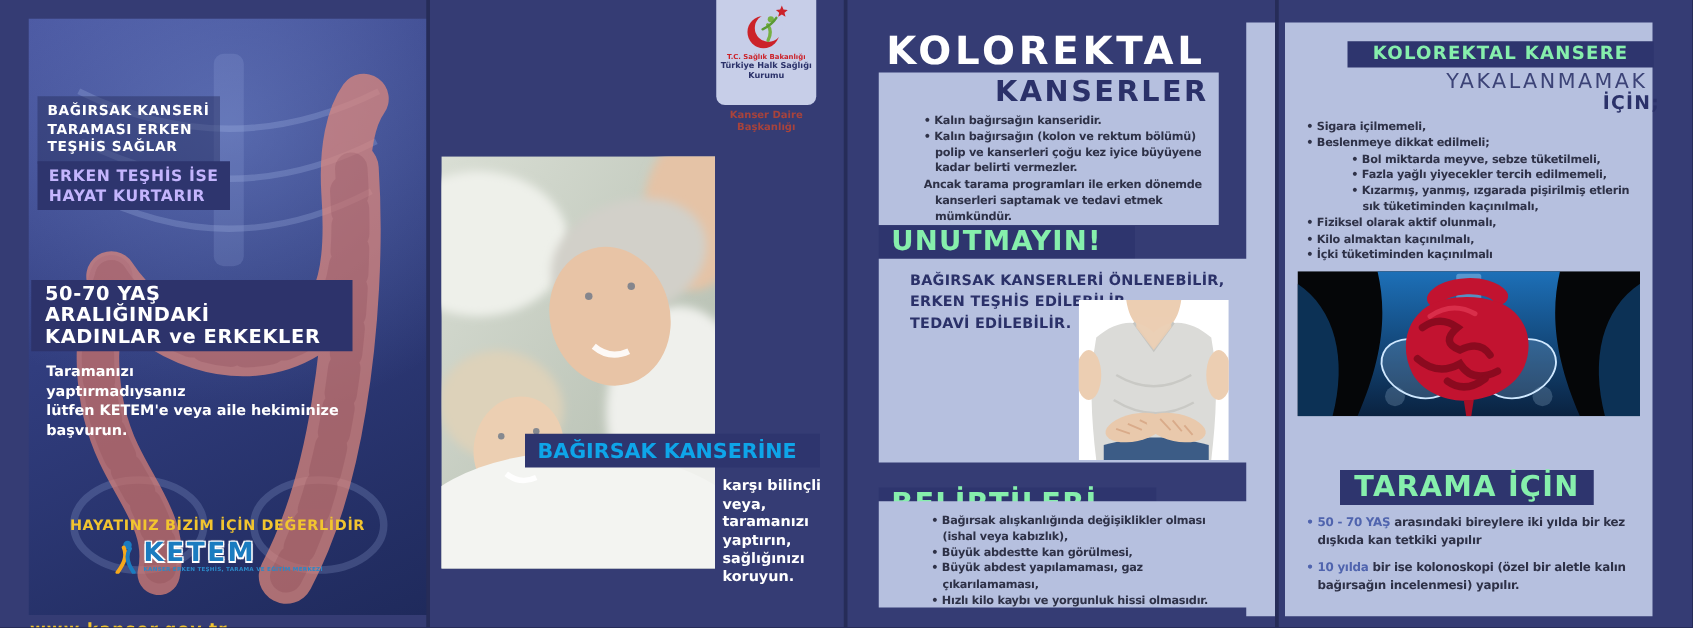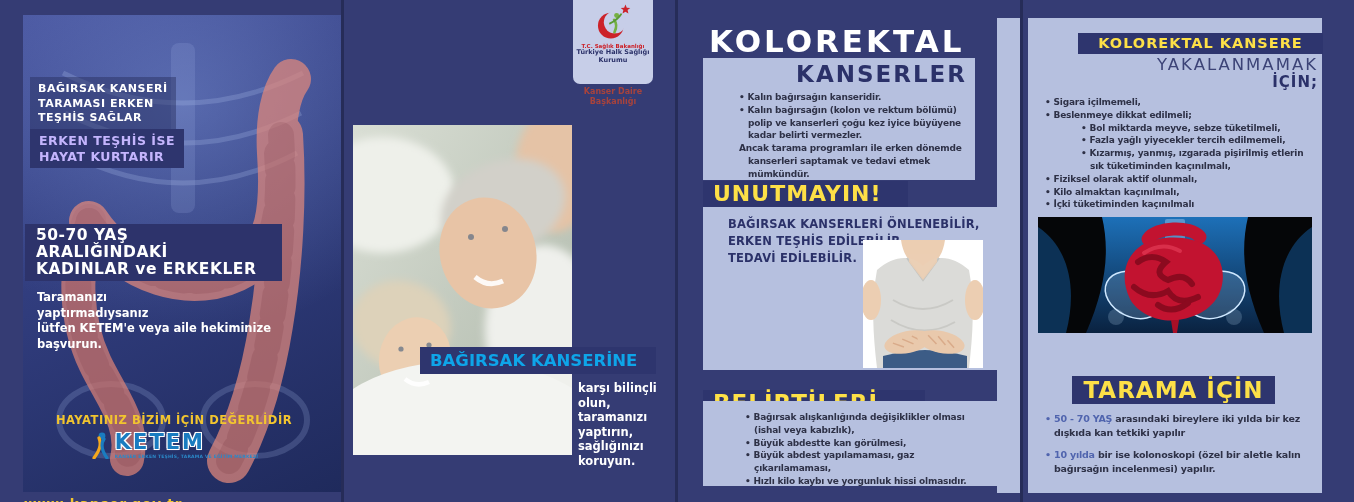--- a/index.html
+++ b/index.html
@@ -45,42 +45,42 @@
   .dept{left:573px;top:87px;width:80px;text-align:center;}
   .dept div{font-size:8px;font-weight:bold;color:#a8433c;line-height:10px;}
   .couple{left:353px;top:125px;width:219px;height:330px;overflow:hidden;}
   .p2-bar{left:420px;top:347px;width:236px;height:27px;background:#2e356e;box-sizing:border-box;
     padding-left:10px;font-size:16.5px;font-weight:bold;color:#0ea5e9;line-height:27px;letter-spacing:0;}
   .p2-caption{left:578px;top:381px;}
   .p2-caption div{font-size:11.5px;font-weight:bold;color:#fff;line-height:14.5px;}
 
   
   .lav{background:#b6c0df;}
-  .bar{background:#2e356e;color:#fde047;font-weight:bold;}
+  .bar{background:#2e356e;color:#86efac;font-weight:bold;}
 
   
   .p3-title{left:709px;top:24px;font-size:31px;font-weight:bold;color:#fff;letter-spacing:3px;line-height:34px;}
   .p3-box1{left:703px;top:58px;width:272px;height:122px;overflow:hidden;box-sizing:border-box;padding:2px 4px 0 36px;}
   .p3-subtitle{text-align:right;font-size:23px;font-weight:bold;color:#2b3169;letter-spacing:2px;line-height:28px;padding-right:4px;}
   .bullets p{margin:0;font-size:9px;font-weight:bold;color:#2e3147;line-height:12.8px;letter-spacing:-.2px;
     padding-left:9px;text-indent:-9px;}
   .p3-box1 .bullets{margin-top:3px;}
   .p3-strip{left:997px;top:18px;width:23px;height:475px;}
   .p3-bar1{left:703px;top:181px;width:205px;height:26px;font-size:22px;line-height:26px;letter-spacing:1px;padding-left:10px;box-sizing:border-box;}
   .p3-box2{left:703px;top:207px;width:317px;height:163px;box-sizing:border-box;padding:9px 0 0 25px;}
   .p3-box2 div{font-size:11.5px;font-weight:bold;color:#2b3169;line-height:17px;letter-spacing:.2px;}
   .abdomen{left:863px;top:240px;width:120px;height:128px;}
   .p3-bar2{left:703px;top:390px;width:222px;height:27px;font-size:23px;line-height:27px;letter-spacing:1px;padding-left:10px;box-sizing:border-box;}
   .p3-box3{left:703px;top:401px;width:317px;height:85px;box-sizing:border-box;padding:10px 35px 0 42px;overflow:hidden;}
 
   
   .p4-box{left:1028px;top:18px;width:294px;height:475px;}
   .p4-bar1{left:1078px;top:33px;width:245px;height:21px;font-size:14.5px;line-height:21px;letter-spacing:1px;text-align:center;}
   .p4-sub1{left:1028px;top:55px;width:290px;text-align:right;font-size:16.5px;color:#3c4377;letter-spacing:2px;}
-  .p4-sub2{left:1028px;top:73px;width:290px;text-align:right;font-size:15px;font-weight:bold;color:#2b3169;letter-spacing:1px;}
+  .p4-sub2{left:1028px;top:73px;width:290px;text-align:right;font-size:15px;font-weight:bold;color:#2b3169;letter-spacing:1px;padding-left:10px;}
   .p4-prevention{left:1045px;top:96px;width:262px;}
   .p4-prevention p.sub{margin-left:36px;}
   .pelvis{left:1038px;top:217px;width:274px;height:116px;}
   .p4-bar2{left:1072px;top:376px;width:203px;height:28px;font-size:23px;line-height:28px;letter-spacing:1px;text-align:center;}
   .p4-screening{left:1045px;top:412px;width:268px;}
   .p4-screening p{margin:0 0 9px 0;font-size:9.5px;font-weight:bold;line-height:13.5px;letter-spacing:-.2px;
     color:#2e3147;padding-left:9px;text-indent:-9px;}
   .p4-screening .lead{color:#5064ae;}
 </style>
 </head>
@@ -188,21 +188,21 @@
         <circle cx="152" cy="104" r="3" fill="#6b7787" opacity=".8"></circle>
         <circle cx="48" cy="224" r="2.6" fill="#6b7787" opacity=".8"></circle>
         <circle cx="76" cy="220" r="2.6" fill="#6b7787" opacity=".8"></circle>
         <path d="M122 152 q 13 11 28 4" stroke="#fff" stroke-width="5" fill="none" opacity=".9"></path>
         <path d="M52 254 q 11 9 24 3" stroke="#fff" stroke-width="4.5" fill="none" opacity=".9"></path>
       </svg>
     </div>
     <div class="abs p2-bar">BAĞIRSAK KANSERİNE</div>
     <div class="abs p2-caption">
       <div>karşı bilinçli</div>
-      <div>olun,</div>
+      <div>veya,</div>
       <div>taramanızı</div>
       <div>yaptırın,</div>
       <div>sağlığınızı</div>
       <div>koruyun.</div>
     </div>
   </section>
 
   <section>
     <div class="abs p3-strip lav"></div>
     <div class="abs p3-title">KOLOREKTAL</div>

